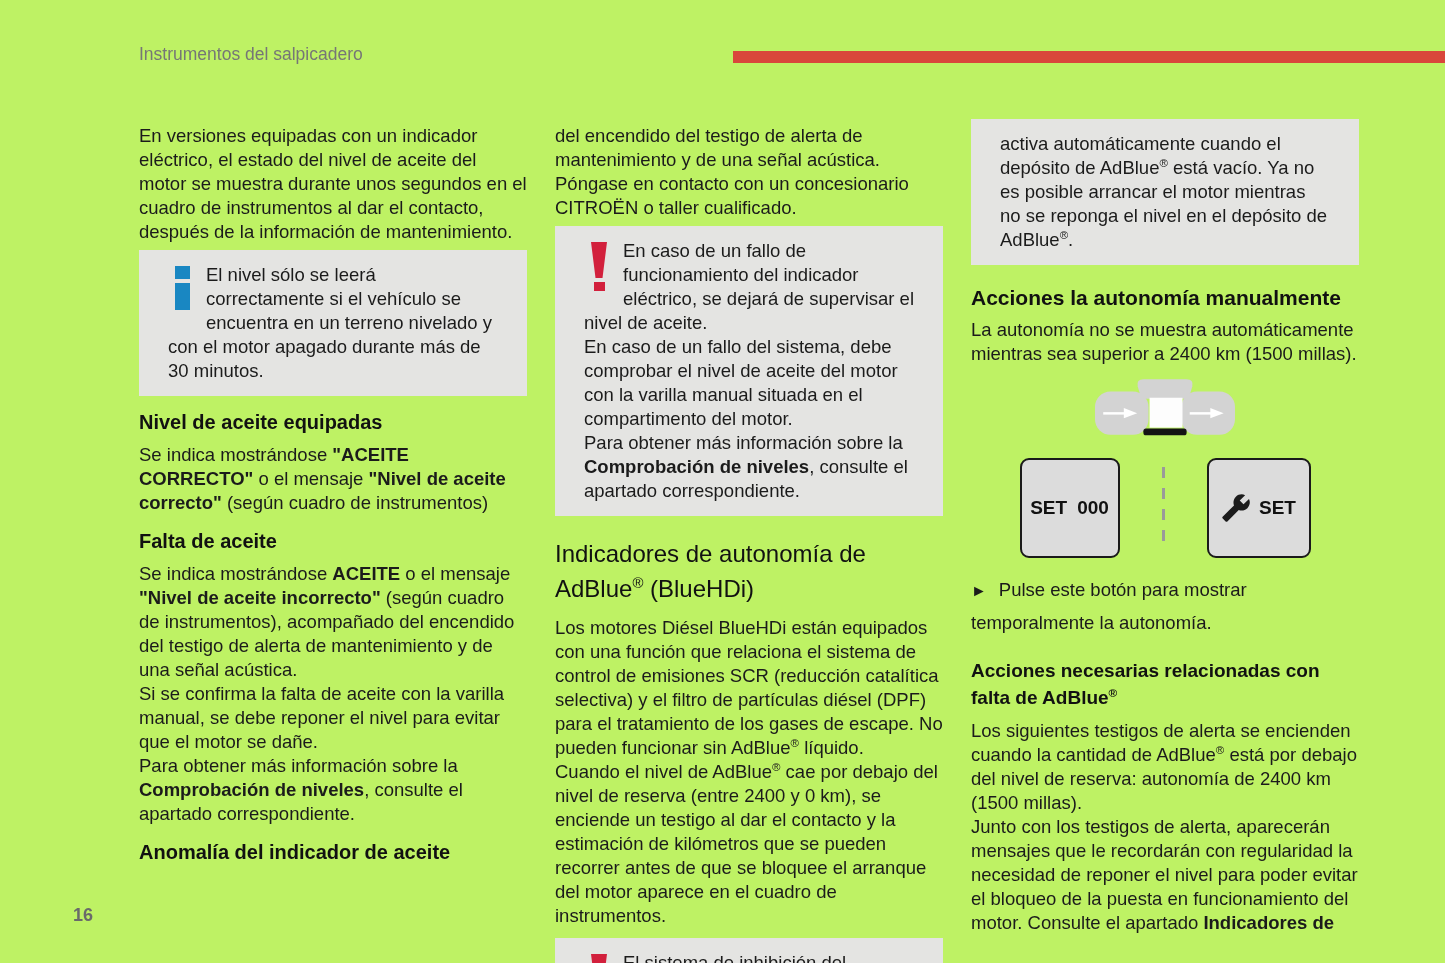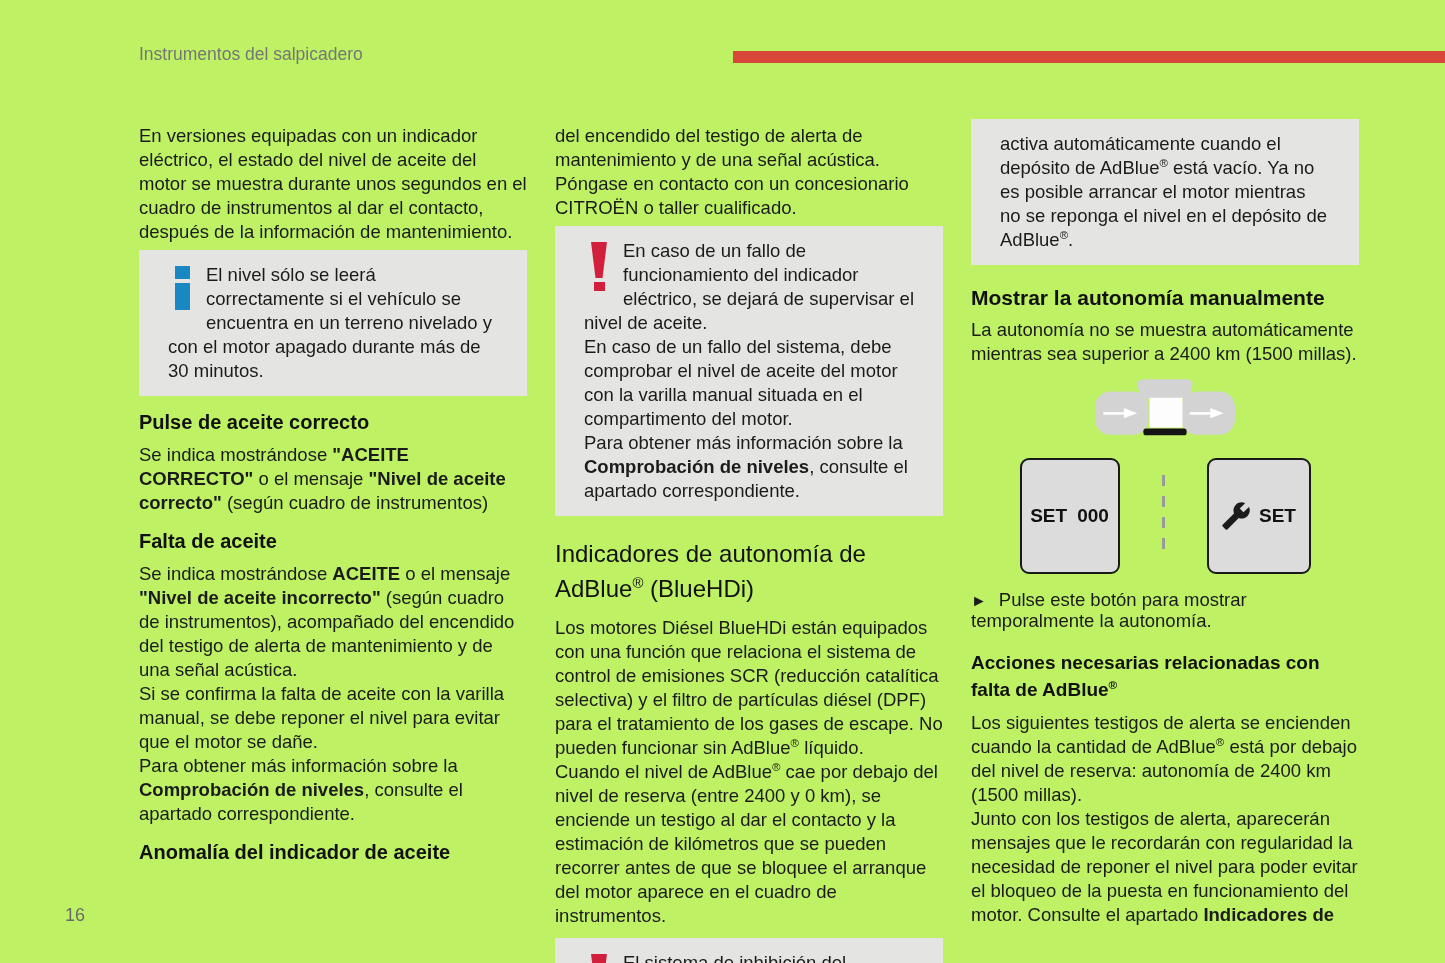--- a/index.html
+++ b/index.html
@@ -1,20 +1,20 @@
 <!DOCTYPE html>
 <html style="--accent: #d9473b; --info: #1987c2; --warning: #d2203c; --boxbg: #e4e4e2; --header: #767676; --text: #1b1b1b;"><head>
 <meta charset="utf-8">
 <style>
   html,body{margin:0;padding:0;background:#fff;}
   .page{position:relative;width:1445px;height:963px;background:#bef264;overflow:hidden;
         font-family:"Liberation Sans",sans-serif;color:var(--text,#1b1b1b);}
   .header{position:absolute;left:139px;top:44px;font-size:17.5px;color:var(--header,#767676);}
   .redbar{position:absolute;left:733px;top:51px;width:712px;height:12px;background:var(--accent,#d9473b);}
-  .pagenum{position:absolute;left:65px;top:905px;font-size:18px;font-weight:normal;color:#6a6a6a;}
+  .pagenum{position:absolute;left:73px;top:905px;font-size:18px;font-weight:bold;color:#6a6a6a;}
 
   .col{position:absolute;top:97px;width:388px;margin-top:27px;}
   .col1{left:139px;} .col2{left:555px;} .col3{left:971px;top:88px;}
 
   p.body{margin:0 0 6px;font-size:18.5px;line-height:24px;}
   h3.colh{margin:14px 0 8px;font-size:20px;line-height:25px;color:#111;}
   .bigh{font-size:24px;line-height:35px;font-weight:normal;margin:20px 0 10px;color:#111;}
 
   .box{background:var(--boxbg,#e4e4e2);padding:13px 29px;margin:4px 0 8px;
        font-size:18.5px;line-height:24px;overflow:hidden;}
@@ -26,26 +26,26 @@
 
   .icon-ex{float:left;width:16px;margin:3px 16px 2px 7px;}
   .icon-ex .bar{display:block;width:16px;height:36px;background:var(--warning,#d2203c);
                 clip-path:polygon(0 0,100% 0,72% 100%,28% 100%);}
   .icon-ex .dot{display:block;width:11px;height:9px;background:var(--warning,#d2203c);margin:4px auto 0;}
 
   sup{font-size:62%;line-height:0;vertical-align:super;}
 
   .cluster{display:block;margin:12px auto 0;}
   .btnrow{display:flex;justify-content:center;align-items:center;gap:42px;margin-top:22px;}
-  .setbtn{width:100px;height:116px;background:#dcdcdc;border:2.5px solid #1a1a1a;border-radius:9px;
+  .setbtn{width:100px;height:100px;background:#dcdcdc;border:2.5px solid #1a1a1a;border-radius:9px;
           display:flex;align-items:center;justify-content:center;gap:10px;
           font-weight:bold;font-size:19px;color:#111;box-sizing:border-box;}
   .setbtn.wide{width:104px;gap:8px;}
   .divider{width:3px;height:82px;background:repeating-linear-gradient(to bottom,#9a9a9a 0 11px,transparent 11px 21px);}
-  .pulse{margin:16px 0 0;font-size:18.5px;line-height:20px;}
+  .pulse{margin:16px 0 0;font-size:18.5px;line-height:32px;}
   .ptr{margin-right:12px;font-size:16px;}
 </style>
 </head>
 <body>
 
 <div class="page">
 
   <div class="header">Instrumentos del salpicadero</div>
   <div class="redbar"></div>
 
@@ -53,21 +53,21 @@
     <p class="body">En versiones equipadas con un indicador eléctrico, el estado del nivel de aceite del motor se muestra durante unos segundos en el cuadro de instrumentos al dar el contacto, después de la información de mantenimiento.</p>
 
     <div class="box">
       <span class="icon-i">
           <span class="dot"></span>
           <span class="bar"></span>
         </span>
       <span>El nivel sólo se leerá correctamente si el vehículo se encuentra en un terreno nivelado y con el motor apagado durante más de 30 minutos.</span>
     </div>
 
-    <h3 class="colh">Pulse de aceite correcto</h3>
+    <h3 class="colh">Nivel de aceite equipadas</h3>
     <p class="body">Se indica mostrándose <b>"ACEITE CORRECTO"</b> o el mensaje <b>"Nivel de aceite correcto"</b> (según cuadro de instrumentos)</p>
 
     <h3 class="colh">Falta de aceite</h3>
     <p class="body">Se indica mostrándose <b>ACEITE</b> o el mensaje <b>"Nivel de aceite incorrecto"</b> (según cuadro de instrumentos), acompañado del encendido del testigo de alerta de mantenimiento y de una señal acústica.<br>Si se confirma la falta de aceite con la varilla manual, se debe reponer el nivel para evitar que el motor se dañe.<br>Para obtener más información sobre la <b>Comprobación de niveles</b>, consulte el apartado correspondiente.</p>
 
     <h3 class="colh">Anomalía del indicador de aceite</h3>
   </div>
 
   <div class="col col2">
     <p class="body">del encendido del testigo de alerta de mantenimiento y de una señal acústica.<br>Póngase en contacto con un concesionario CITROËN o taller cualificado.</p>
@@ -90,21 +90,21 @@
         </span>
       <span>El sistema de inhibición del arranque del motor que exige la legislación vigente se</span>
     </div>
   </div>
 
   <div class="col col3">
     <div class="box">
       <span>activa automáticamente cuando el depósito de AdBlue<sup>®</sup> está vacío. Ya no es posible arrancar el motor mientras no se reponga el nivel en el depósito de AdBlue<sup>®</sup>.</span>
     </div>
 
-    <h3 class="colh" style="font-size:21px;margin-top:20px;">Mostrar la autonomía manualmente</h3>
+    <h3 class="colh" style="font-size:21px;margin-top:20px;">Acciones la autonomía manualmente</h3>
     <p class="body">La autonomía no se muestra automáticamente mientras sea superior a 2400 km (1500 millas).</p>
 
     <svg class="cluster" width="140" height="58" viewBox="0 0 136 56">
       <path d="M47,1 L89,1 Q96,1 94.5,8 L91,20 L45,20 L41.5,8 Q40,1 47,1 Z" fill="#d3d3d3"></path>
       <rect x="0" y="13" width="52" height="42" rx="15" fill="#d3d3d3"></rect>
       <rect x="84" y="13" width="52" height="42" rx="15" fill="#d3d3d3"></rect>
       <rect x="53" y="19" width="32" height="29" fill="#fdfdfd"></rect>
       <rect x="8" y="33" width="22" height="2.4" fill="#fff"></rect>
       <polygon points="28,29 41,34 28,39" fill="#fff"></polygon>
       <rect x="92" y="33" width="22" height="2.4" fill="#fff"></rect>

